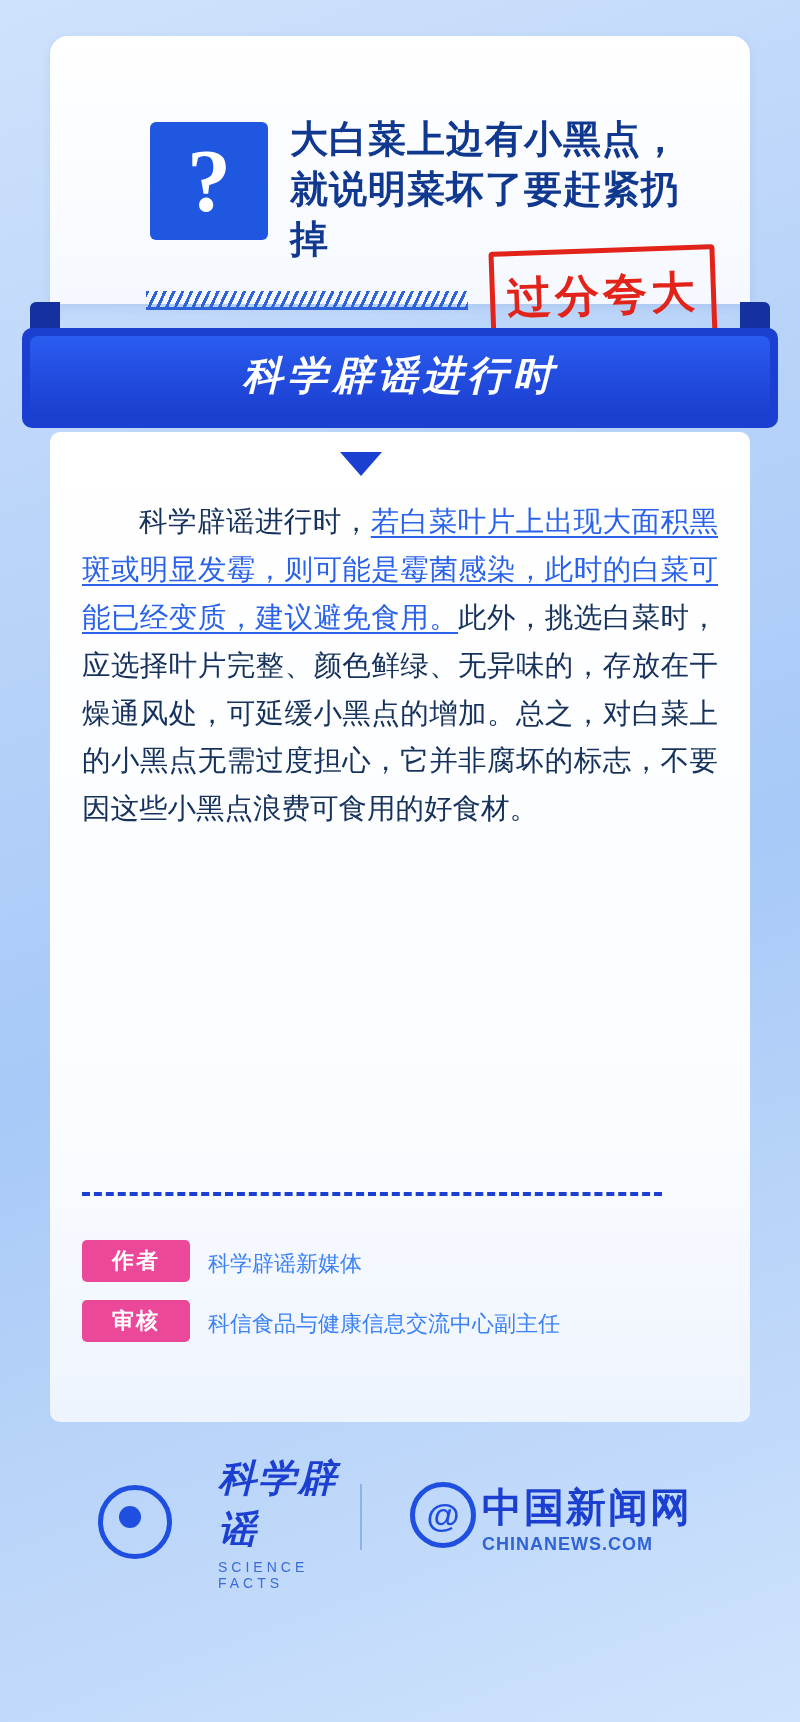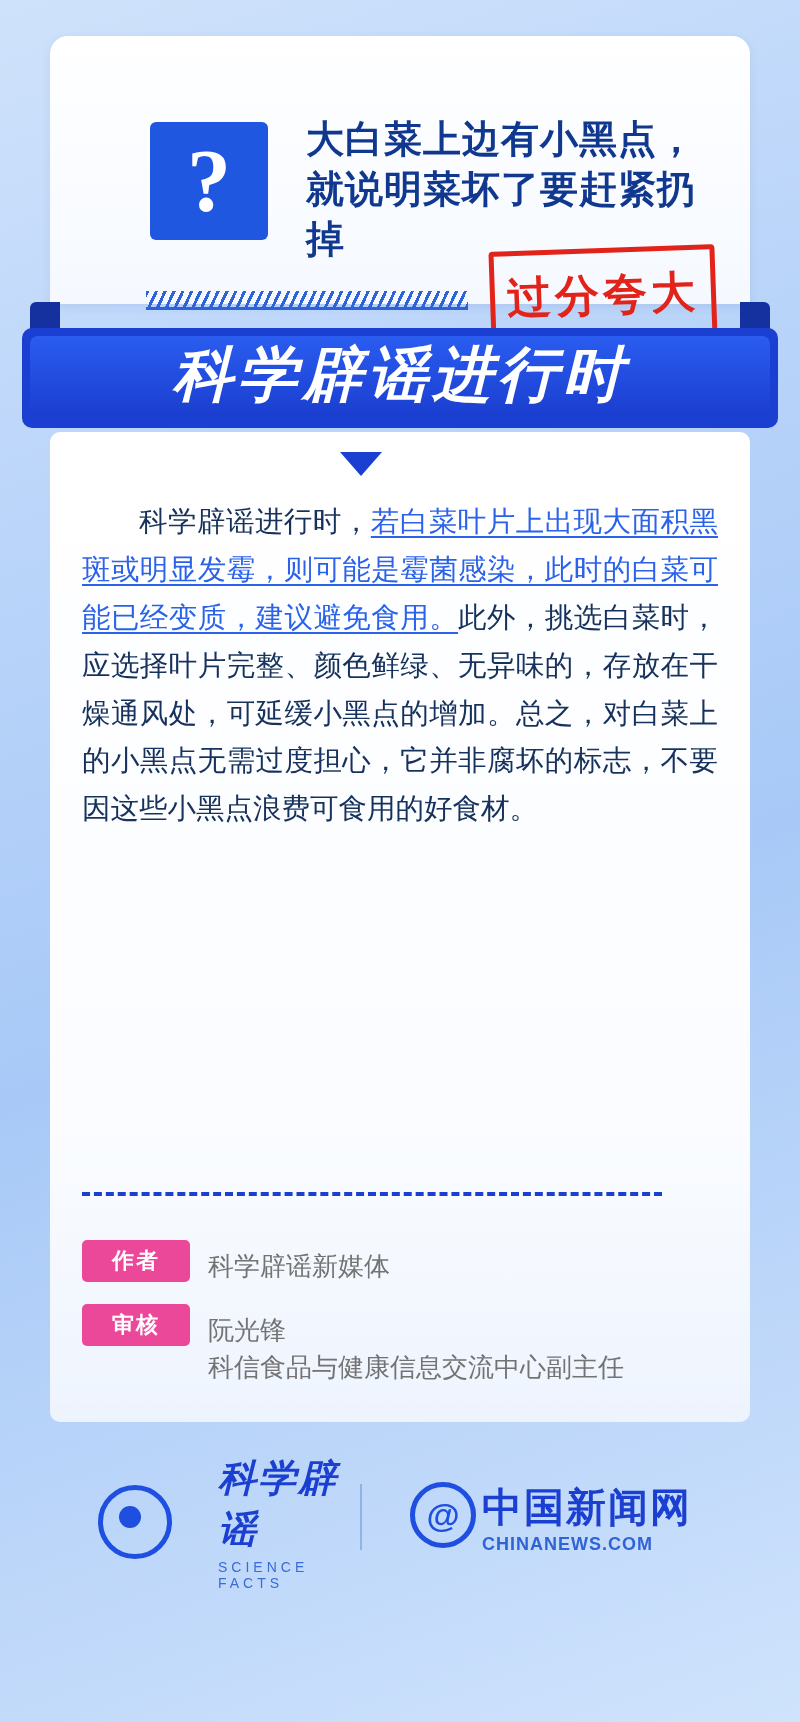--- a/index.html
+++ b/index.html
@@ -57,21 +57,20 @@
   .headline {
     position: absolute;
     left: 240px;
     top: 78px;
     width: 420px;
     color: #11388f;
     font-size: 38px;
     font-weight: bold;
     line-height: 1.32;
     letter-spacing: 1px;
-    margin-left: 16px;
   }
   .hatch {
     position: absolute;
     left: 96px;
     top: 255px;
     width: 322px;
     height: 16px;
     background: repeating-linear-gradient(115deg, #2d62d8 0 3px, transparent 3px 8px);
     border-bottom: 3px solid #2d62d8;
   }
@@ -127,21 +126,21 @@
   .banner-ear-l { left: 8px; border-radius: 6px 0 0 0;}
   .banner-ear-r { right: 8px; border-radius: 0 6px 0 0;}
   .banner-text {
     position: absolute;
     left: 0; top: 36px;
     width: 756px; height: 78px;
     display: flex;
     align-items: center;
     justify-content: center;
     color: #ffffff;
-    font-size: 60px;
+    font-size: 40px;
     font-weight: bold;
     letter-spacing: 5px;
     font-family: "Liberation Serif", serif;
     font-style: italic;
   }
 
   
   .body-card {
     position: absolute;
     left: 50px;
@@ -197,22 +196,22 @@
     font-size: 22px;
     font-weight: bold;
     text-align: center;
     line-height: 42px;
     letter-spacing: 2px;
     vertical-align: top;
   }
   .meta-val {
     display: inline-block;
     margin-left: 18px;
-    color: #737373;
-    font-size: 26px;
+    color: #3b82f6;
+    font-size: 22px;
     line-height: 1.45;
     vertical-align: top;
     padding-top: 8px;
   }
   .meta-val .l2 { display: block; }
 
   
   .scallop {
     position: absolute;
     left: 50px;
@@ -343,21 +342,21 @@
     <p><span>科学辟谣进行时，</span><span class="hl">若白菜叶片上出现大面积黑斑或明显发霉，则可能是霉菌感染，此时的白菜可能已经变质，建议避免食用。</span><span>此外，挑选白菜时，应选择叶片完整、颜色鲜绿、无异味的，存放在干燥通风处，可延缓小黑点的增加。总之，对白菜上的小黑点无需过度担心，它并非腐坏的标志，不要因这些小黑点浪费可食用的好食材。</span></p>
   </div>
 
   <div class="dashline"></div>
 
   <div class="meta" style="top:1240px;">
     <div class="meta-row">
       <span class="tag">作者</span><span class="meta-val">科学辟谣新媒体</span>
     </div>
     <div class="meta-row">
-      <span class="tag">审核</span><span class="meta-val"><span class="l2">阮光锋</span><span class="l2">科信食品与健康信息交流中心副主任</span></span>
+      <span class="tag">审核</span><span class="meta-val"><span class="l2">科信食品与健康信息交流中心副主任</span></span>
     </div>
   </div>
 
   <div class="scallop"></div>
 
   <div class="footer">
     <div class="logo-left">
       <div class="logo-disc"></div>
       <div class="logo-left-text">
         <div class="cn">科学辟谣</div>

